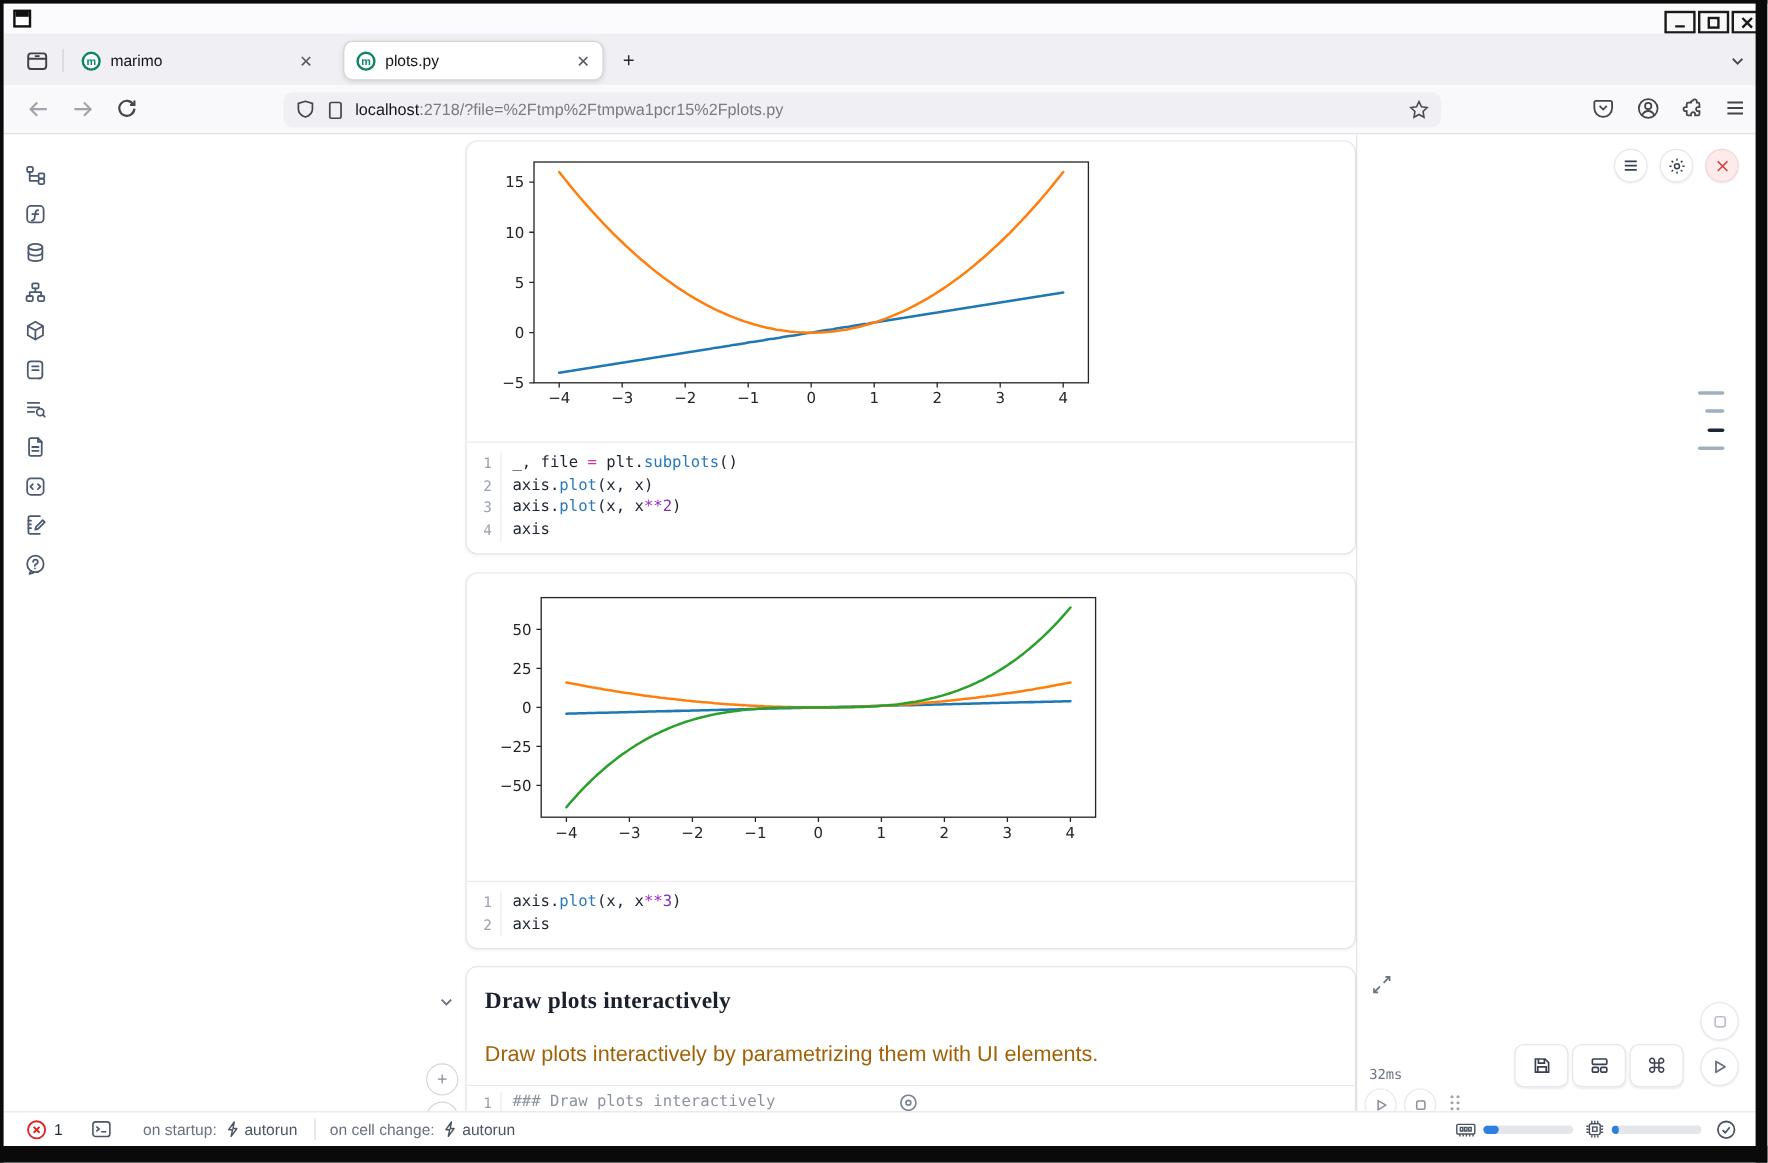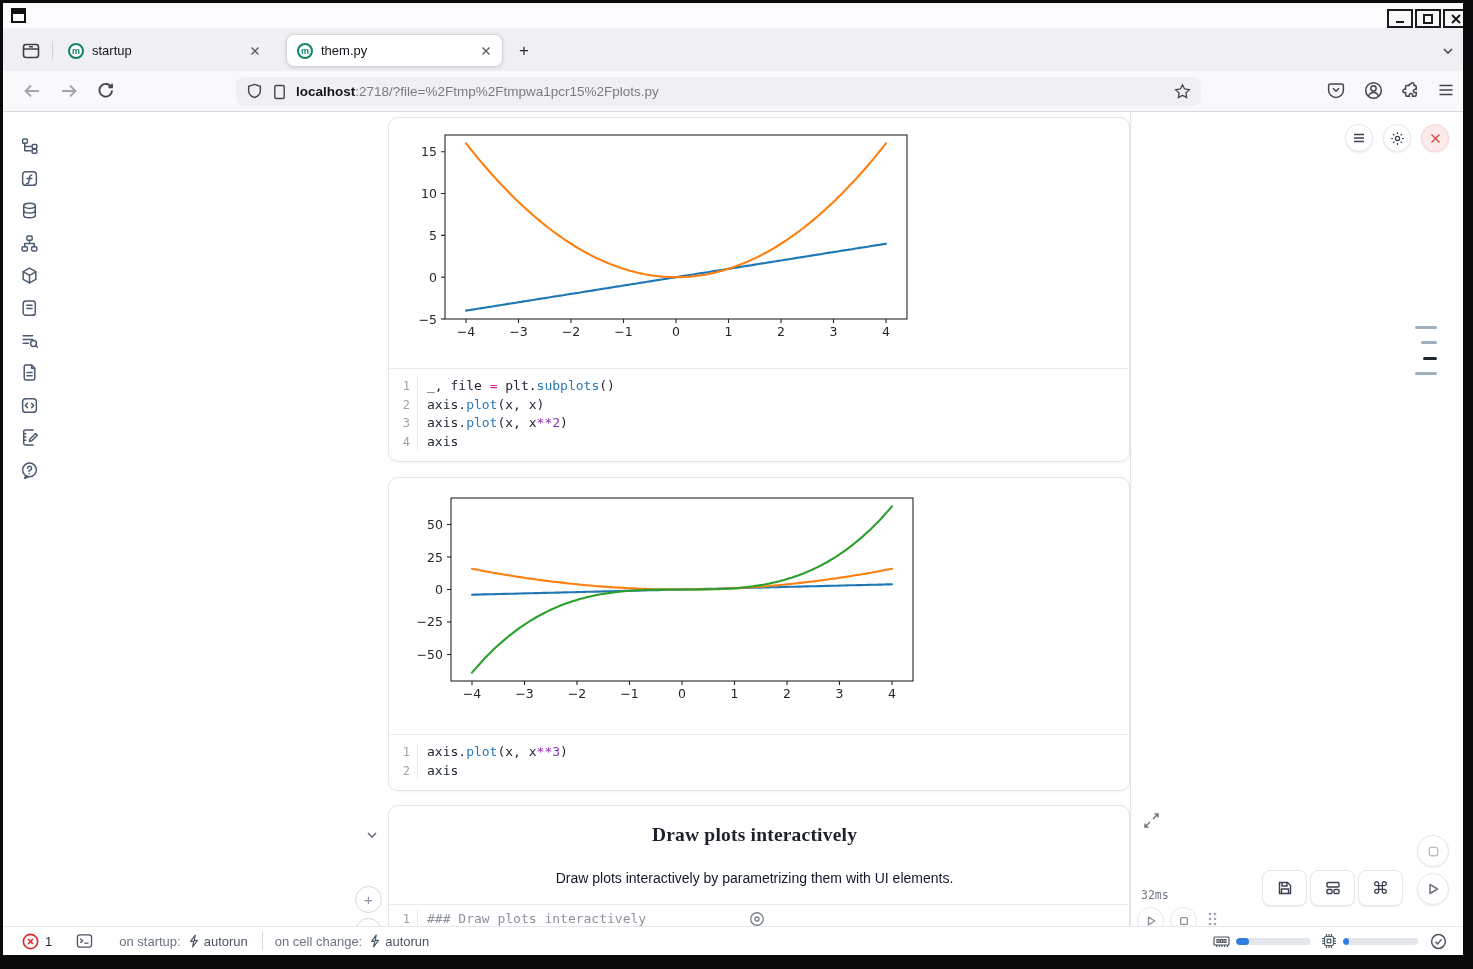--- a/index.html
+++ b/index.html
@@ -32,21 +32,21 @@
   .tab-sep { position:absolute; left:49px; top:13px; width:1px; height:19px; background:#cfcfd5; }
   .bar-ic { display:flex; align-items:center; justify-content:center; color:#3f3f46; }
   #ffview-btn { position:absolute; left:16px; top:11px; width:24px; height:24px; }
   #newtab-btn { position:absolute; left:508px; top:10px; width:26px; height:26px; font-size:17px; color:#2b2b33; }
   #tablist-btn { position:absolute; left:1434px; top:12px; width:22px; height:22px; color:#4a4a52; }
 
   
   #toolbar { position:absolute; left:3px; top:71px; width:1460px; height:41px; background:#f9f9fb; border-bottom:1px solid #d9d9de; }
   .nav-ic { position:absolute; top:10px; width:22px; height:22px; }
   #urlbar { position:absolute; left:233px; top:6px; width:965px; height:29px; background:#f0f0f4; border-radius:8px; display:flex; align-items:center; padding:0 10px; }
-  #urlbar .host { font-size:13.5px; color:#15141a;font-weight:bold; }
+  #urlbar .host { font-size:13.5px; color:#15141a; }
   #urlbar .rest { font-size:13.5px; color:#7a7a84; }
   #url-star { margin-left:auto; color:#4a4a52; display:flex; }
 
   
   #content { position:absolute; left:3px; top:112px; width:1460px; height:814px; background:#fff; overflow:hidden; }
   #panel-divider { position:absolute; left:1127px; top:0; width:1px; height:814px; background:#e4e5e9; }
 
   
   #mo-sidebar { position:absolute; left:0; top:0; width:54px; height:814px; }
   .side-ic { position:absolute; left:15px; width:22px; height:22px; color:#4b5a70; display:flex; align-items:center; justify-content:center; }
@@ -59,23 +59,23 @@
   .plot-wrap { padding:10px 0 24px 10px; }
   #plot-2-wrap { padding:12px 0 22px 10px; }
   .editor { border-top:1px solid #e8eaee; padding:8px 0 10px 0; }
   .cl { display:flex; font-family:"DejaVu Sans Mono", monospace; font-size:13px; line-height:18.5px; }
   .ln { width:29px; text-align:right; padding-right:7px; color:#9aa3b0; font-size:12px; border-right:1px solid #e8eaee; flex:0 0 29px; }
   .src { padding-left:9px; white-space:pre; color:#1c2330; }
   .tk-p { color:#1c2330; } .tk-eq { color:#d92aa2; } .tk-fn { color:#2779bd;text-align:right; }
   .tk-op { color:#9d2ec9; } .tk-num { color:#8232b8; }
 
   
-  .md-body { padding:18px 24px 16px 15px;text-align:center; }
+  .md-body { padding:18px 24px 16px 15px; }
   .md-body h3 { font-family:"Liberation Serif", serif; font-size:19.5px; font-weight:600; color:#1a202c; margin-bottom:22px; letter-spacing:.2px; }
-  .md-body p { font-size:14px; color:#0f172a; line-height:20px; }
+  .md-body p { font-size:18px; color:#a16207; line-height:20px; }
   .md-editor { border-top:1px solid #e8eaee; padding-top:5px; position:relative; }
   .md-src { color:#8b929e; }
   #md-eye { position:absolute; left:360px; top:6px; color:#7b8494; }
   .gutter-ic { position:absolute; color:#6b7280; display:flex; align-items:center; justify-content:center; }
   #collapse-chevron { left:361px; top:715px; width:16px; height:16px; }
   .add-circ { position:absolute; left:352px; width:27px; height:27px; border-radius:50%; border:1px solid #d3d6dc; color:#8a909c; background:#fff; display:flex; align-items:center; justify-content:center; font-size:15px; }
   #add-btn-1 { top:774px; } #add-btn-2 { top:806px; }
 
   
   .circ-btn { position:absolute; width:28px; height:28px; border-radius:50%; background:#fff; border:1px solid #e7e7ec; box-shadow:0 1px 2px rgba(0,0,0,.08); display:flex; align-items:center; justify-content:center; color:#374151; }
@@ -146,31 +146,31 @@
   <div class="bar-ic" id="ffview-btn">
     <svg width="20" height="20" viewBox="0 0 20 20" fill="none" stroke="#3f3f46" stroke-width="1.6">
       <rect x="2.5" y="3.5" width="15" height="13" rx="2.5"></rect>
         <path d="M2.5 8h15M8 5.8h4"></path>
     </svg>
   </div>
   <div class="tab-sep"></div>
 
   <div class="tab" id="tab-1">
     <span class="favicon">m</span>
-    <span class="tab-label">startup</span>
+    <span class="tab-label">marimo</span>
     <span class="tab-close">
       <svg width="12" height="12" viewBox="0 0 12 12">
           <path d="M2.5 2.5l7 7M9.5 2.5l-7 7" stroke="#5b5b66" stroke-width="1.4"></path>
         </svg>
     </span>
   </div>
 
   <div class="tab" id="tab-2">
     <span class="favicon">m</span>
-    <span class="tab-label">them.py</span>
+    <span class="tab-label">plots.py</span>
     <span class="tab-close">
       <svg width="12" height="12" viewBox="0 0 12 12">
           <path d="M2.5 2.5l7 7M9.5 2.5l-7 7" stroke="#5b5b66" stroke-width="1.4"></path>
         </svg>
     </span>
   </div>
 
   <div class="bar-ic" id="newtab-btn">+</div>
   <div class="bar-ic" id="tablist-btn">
     <svg width="14" height="14" viewBox="0 0 14 14" fill="none" stroke="#4a4a52" stroke-width="1.6">

